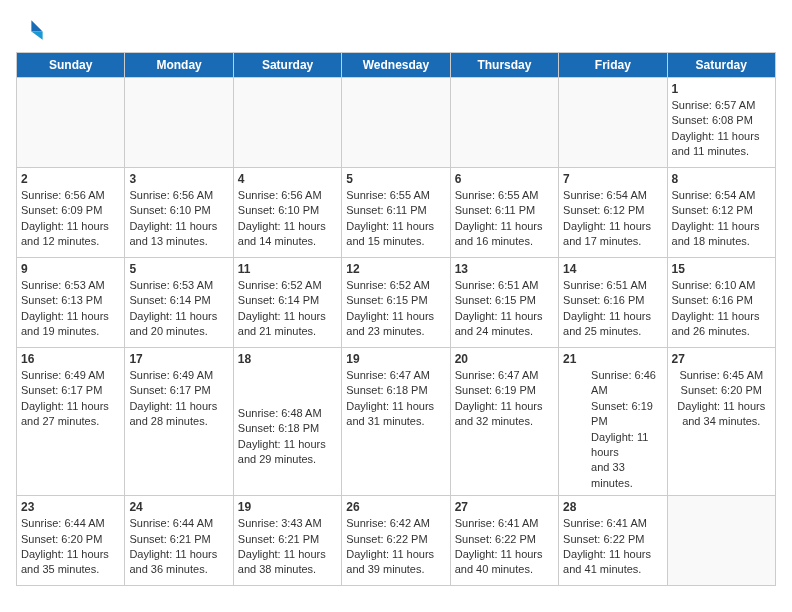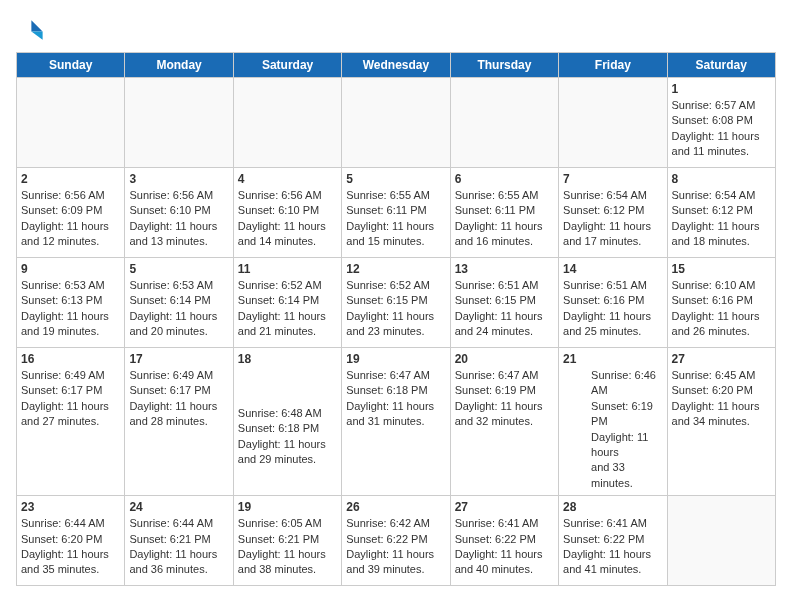--- a/index.html
+++ b/index.html
@@ -272,21 +272,21 @@
         </td>
         <td>
           <span class="day-num">21</span>
           <div class="day-info" style="white-space: pre-line; margin-left: 28px;">Sunrise: 6:46 AM
 Sunset: 6:19 PM
 Daylight: 11 hours
 and 33 minutes.</div>
         </td>
         <td>
           <span class="day-num">27</span>
-          <div class="day-info" style="white-space: pre-line;">Sunrise: 6:45 AM
+          <div class="day-info" style="white-space: pre-line; text-align: center;">Sunrise: 6:45 AM
 Sunset: 6:20 PM
 Daylight: 11 hours
 and 34 minutes.</div>
         </td>
       </tr>
       <tr>
         <td>
           <span class="day-num">23</span>
           <div class="day-info" style="white-space: pre-line;">Sunrise: 6:44 AM
 Sunset: 6:20 PM
@@ -295,21 +295,21 @@
         </td>
         <td>
           <span class="day-num">24</span>
           <div class="day-info" style="white-space: pre-line;">Sunrise: 6:44 AM
 Sunset: 6:21 PM
 Daylight: 11 hours
 and 36 minutes.</div>
         </td>
         <td>
           <span class="day-num">19</span>
-          <div class="day-info" style="white-space: pre-line;">Sunrise: 6:05 AM
+          <div class="day-info" style="white-space: pre-line;">Sunrise: 3:43 AM
 Sunset: 6:21 PM
 Daylight: 11 hours
 and 38 minutes.</div>
         </td>
         <td>
           <span class="day-num">26</span>
           <div class="day-info" style="white-space: pre-line;">Sunrise: 6:42 AM
 Sunset: 6:22 PM
 Daylight: 11 hours
 and 39 minutes.</div>

